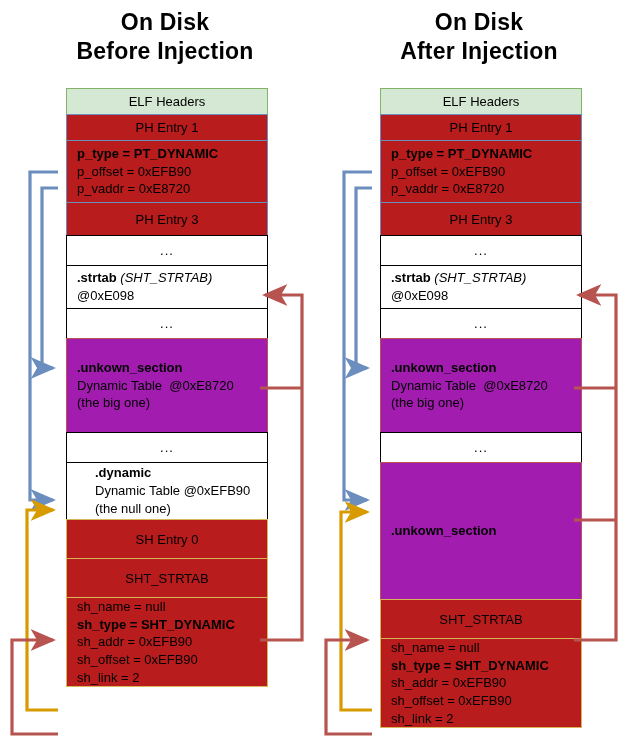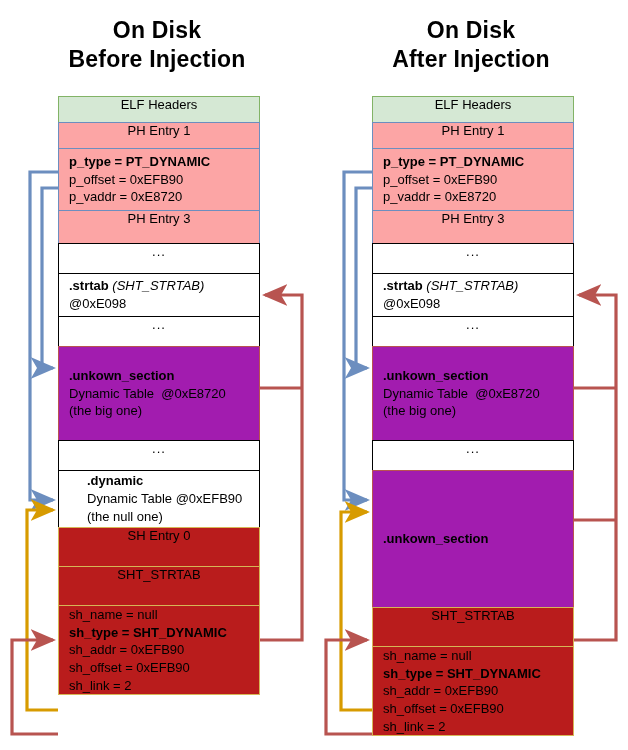--- a/index.html
+++ b/index.html
@@ -11,23 +11,24 @@
     width: 628px;
     height: 750px;
     position: relative;
     overflow: hidden;
     font-family: "Liberation Sans", sans-serif;
     color: #000000;
   }
 
   .panel {
     position: absolute;
-    top: 8px;
+    top: 0;
     width: 314px;
     height: 528px;
+    margin-left: 8px;
   }
   #panel-before { left: 0; }
   #panel-after  { left: 314px; }
 
   .panel-title {
     position: absolute;
     left: 0;
     top: 8px;
     width: 314px;
     text-align: center;
@@ -49,29 +50,29 @@
     position: relative;
     box-sizing: border-box;
     border: 1px solid #000000;
     margin-top: -1px;
     font-size: 13px;
     background: #ffffff;
   }
   .row:first-child { margin-top: 0; }
 
   .row.green  { background: #d5e8d4; border-color: #82b366; }
-  .row.blue   { background: #fca5a5; border-color: #6c8ebf; }
+  .row.blue   { background: #b91c1c; border-color: #6c8ebf; }
   .row.pink   { background: #a21caf; border-color: #b85450; }
   .row.yellow { background: #b91c1c; border-color: #d6b656; }
   .row.plain  { background: #ffffff; border-color: #000000; }
 
   
   .row.center {
     display: flex;
-    align-items: flex-start;
+    align-items: center;
     justify-content: center;
     text-align: center;
   }
 
   
   .row.left {
     padding: 6px 0 6px 10px;
   }
   .row.left.midpad {
     display: flex;

